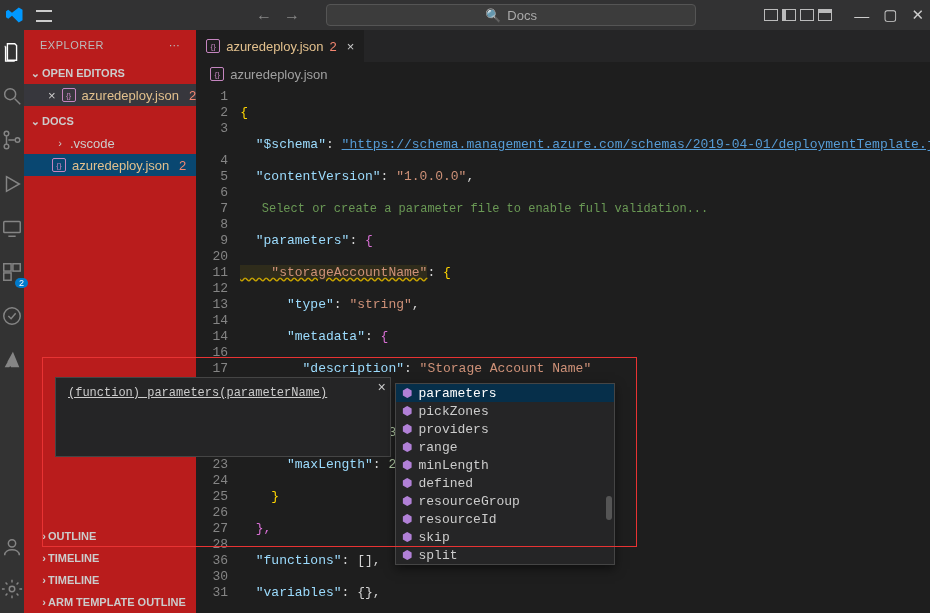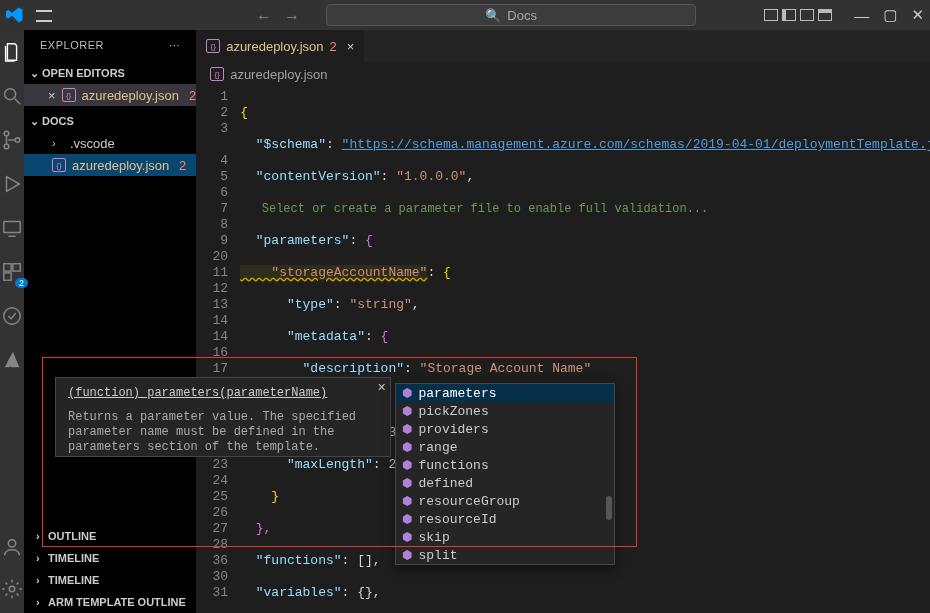--- a/index.html
+++ b/index.html
@@ -22,21 +22,21 @@
 
 
 .main { display:flex; height:583px; }
 .activitybar { width:48px; background:#333333; display:flex; flex-direction:column; align-items:center; padding-top:10px; gap:20px; position:relative; }
 .ab-icon { width:24px; height:24px; display:flex; align-items:center; justify-content:center; color:#858585; cursor:pointer; position:relative; }
 .ab-icon.active { color:#fff; }
 .ab-icon.active::before { content:""; position:absolute; left:-12px; top:-4px; bottom:-4px; width:2px; background:#fff; }
 .ab-bottom { margin-top:auto; margin-bottom:12px; display:flex; flex-direction:column; gap:18px; }
 .badge { position:absolute; bottom:-4px; right:-4px; background:#007acc; color:#fff; font-size:9px; padding:0 4px; border-radius:7px; }
 
-.sidebar { width:195px; background:#000000; color:#ccc; display:flex; flex-direction:column; font-size:11px; }
+.sidebar { width:195px; background:#b91c1c; color:#ccc; display:flex; flex-direction:column; font-size:11px;text-align:right; }
 .sb-title { height:30px; display:flex; align-items:center; padding:0 16px; justify-content:space-between; letter-spacing:.5px; color:#bbb; }
 .sb-section { padding:2px 0; }
 .sb-hdr { height:22px; display:flex; align-items:center; padding:0 6px; font-weight:700; font-size:11px; cursor:pointer; }
 .chev { display:inline-block; width:10px; color:#ccc; margin-right:2px; }
 .sb-item { height:22px; display:flex; align-items:center; padding-left:24px; gap:6px; font-size:13px; }
 .sb-item.active { background:#37373d; color:#e2c08d; }
 .sb-item .fname { color:#e2c08d; }
 .sb-item .err { color:#f48771; margin-left:4px; }
 .sb-item.sub { padding-left:28px; color:#ccc; }
 .sb-item.file { padding-left:28px; }
@@ -316,21 +316,20 @@
 
 
       </div>
     </div>
   </div>
 </div>
 
 <div class="hover mono">
   <span class="x">×</span>
   <div class="sig">(function) parameters(parameterName)</div>
-  <div class="desc">Returns a parameter value. The specified parameter name must be defined in the parameters section of the template.</div>
 </div>
 
 <div class="suggest mono" id="suggest">
   <div class="sg-scroll"></div>
 <div class="sg-row sel">
       <span class="sg-ic">⬢</span>
       <span>parameters</span>
     </div>
     <div class="sg-row">
       <span class="sg-ic">⬢</span>
@@ -339,21 +338,21 @@
     <div class="sg-row">
       <span class="sg-ic">⬢</span>
       <span>providers</span>
     </div>
     <div class="sg-row">
       <span class="sg-ic">⬢</span>
       <span>range</span>
     </div>
     <div class="sg-row">
       <span class="sg-ic">⬢</span>
-      <span>functions</span>
+      <span>minLength</span>
     </div>
     <div class="sg-row">
       <span class="sg-ic">⬢</span>
       <span>defined</span>
     </div>
     <div class="sg-row">
       <span class="sg-ic">⬢</span>
       <span>resourceGroup</span>
     </div>
     <div class="sg-row">

